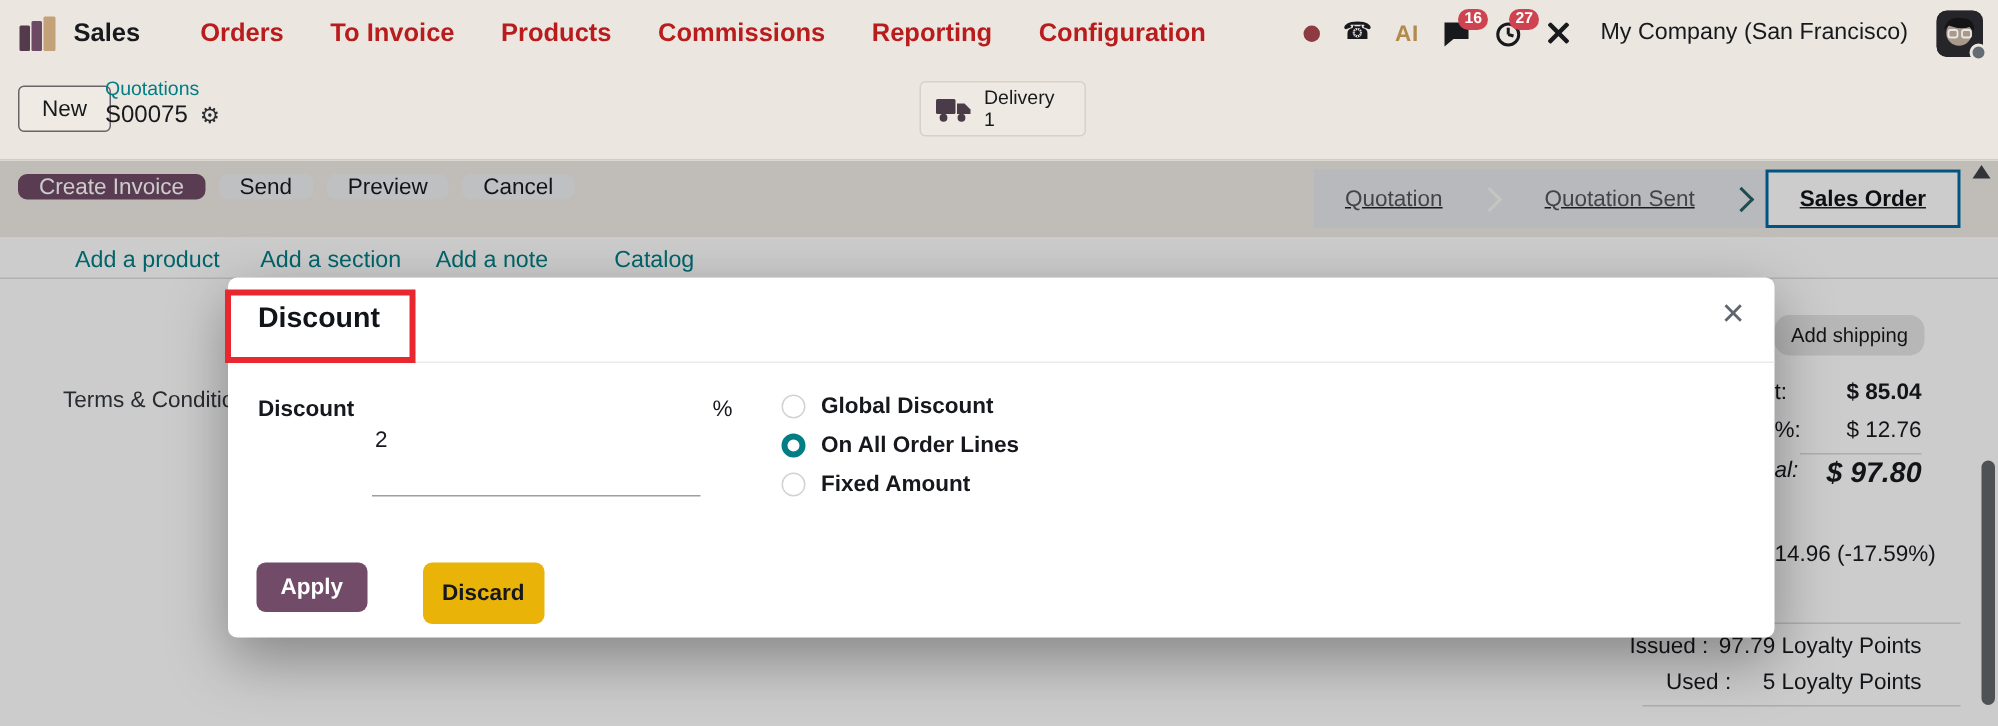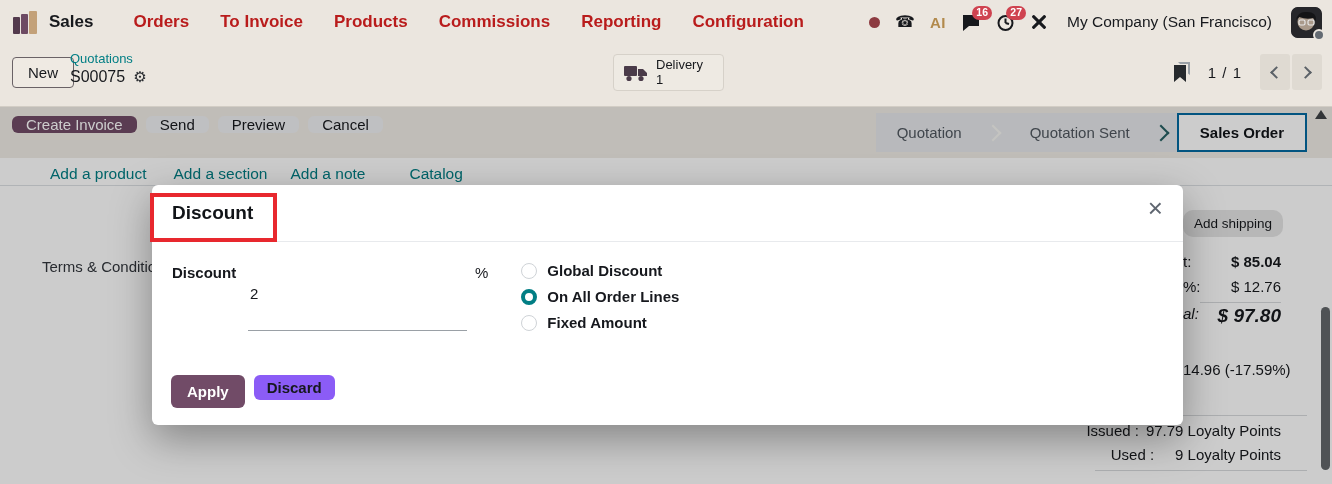--- a/index.html
+++ b/index.html
@@ -55,21 +55,21 @@
   .content { position:absolute; left:0; top:107px; width:1332px; height:377px; }
   .dim-overlay { position:absolute; inset:0; background:rgba(0,0,0,.2); z-index:5; }
 
   .action-row { position:absolute; left:0; top:0; width:1332px; height:51px; background:#f1ede6; }
   .action-btns { position:absolute; left:12px; top:9px; display:flex; gap:9px; }
   .btn { font-family:"Liberation Sans", sans-serif; font-size:15px; border:none; border-radius:6px;
          padding:0 14px; cursor:pointer; }
   .btn-primary { background:#714b67; color:#fff; }
   .btn-secondary { background:#eff0f3; color:#17191d; }
 
-  .statusbar { position:absolute; right:25px; top:6px; display:flex; align-items:center; height:39px; }
+  .statusbar { position:absolute; right:25px; top:6px; display:flex; align-items:center; height:39px;text-decoration:underline; }
   .step { height:39px; display:flex; align-items:center; padding:0 21px; font-size:15px;
           color:#50575f; background:#e6e8eb; cursor:pointer; }
   .step-sep { width:26px; height:39px; background:#e6e8eb; display:flex; align-items:center; justify-content:center; }
   .step-sep .chev2 { width:12px; height:12px; border-top:2px solid #f6f5f2; border-right:2px solid #f6f5f2; transform:rotate(45deg); margin-right:5px; }
   .step.active { background:#fff; border:2px solid #0369a1; font-weight:700; color:#111418; }
 
   .sheet { position:absolute; left:0; top:51px; width:1332px; height:326px; background:#fff; }
   .links-row { position:absolute; left:50px; top:7px; display:flex; font-size:15.5px; color:#017e84; }
   .links-row span { cursor:pointer; }
   .lk2 { margin-left:27px; } .lk3 { margin-left:23px; } .lk4 { margin-left:44px; }
@@ -110,22 +110,22 @@
   .fld-unit { margin-left:8px; font-size:15px; color:#16181d; padding-top:2px; }
   .radio-col { margin-left:33px; display:flex; flex-direction:column; gap:9px; }
   .radio-row { display:flex; align-items:center; gap:10px; cursor:pointer; }
   .radio { width:16px; height:16px; border-radius:50%; background:#fff; border:1px solid #cfd3d7; }
   .radio.checked { border:4.5px solid #017e84; }
   .radio-label { font-size:15px; font-weight:600; color:#16181d; }
   .modal-footer { position:absolute; left:0; bottom:0; height:56px; width:100%; padding:6px 19px 0;
                   display:flex; align-items:flex-start; gap:9px; }
   .btn-apply { background:#714b67; color:#fff; font-weight:600; font-size:15px; padding:8px 16px;
                border:none; border-radius:6px; cursor:pointer; font-family:"Liberation Sans", sans-serif; }
-  .btn-discard { background:#8b5cf6; color:#16181d; font-weight:600; font-size:15px; padding:4px 13px;
-                 border:none; border-radius:6px; cursor:pointer; font-family:"Liberation Sans", sans-serif; }
+  .btn-discard { background:#eab308; color:#16181d; font-weight:600; font-size:15px; padding:12px 13px;
+                 border:none; border-radius:6px; cursor:pointer; font-family:"Liberation Sans", sans-serif;margin-left:28px; }
 </style>
 </head>
 <body>
 
 <div class="screen">
 
   <header class="topnav">
     <svg class="logo" viewBox="0 0 26 26">
       <rect x="1" y="8" width="7" height="17" rx="1" fill="#533a4d"></rect>
       <rect x="9" y="5" width="7" height="20" rx="1" fill="#6d4a63"></rect>
@@ -193,37 +193,20 @@
           <path d="M14 5 h5 l4 4 v3 h-9 z"></path>
           <circle cx="5" cy="14.5" r="2.6"></circle>
           <circle cx="17" cy="14.5" r="2.6"></circle>
         </g>
       </svg>
       <span class="smart-txt">
         <span>Delivery</span>
         <span>1</span>
       </span>
     </button>
-    <div class="pager-zone">
-      <span class="bookmark">
-        <svg width="19" height="21" viewBox="0 0 19 21">
-          <path d="M6 0 h12 v13 l-2-1.5 V2 H8 Z" fill="#9aa0a6"></path>
-          <path d="M2 3 h12 v17 l-6-5 -6 5 z" fill="#26292d"></path>
-        </svg>
-      </span>
-      <span class="pager-count">1 / 1</span>
-      <span class="pager-btns">
-        <button class="pager-btn">
-            <span class="chev left"></span>
-          </button>
-        <button class="pager-btn">
-            <span class="chev right"></span>
-          </button>
-      </span>
-    </div>
   </div>
 
   <div class="content">
 
     <div class="action-row">
       <div class="action-btns">
         <button class="btn btn-primary">Create Invoice</button>
         <button class="btn btn-secondary">Send</button>
         <button class="btn btn-secondary">Preview</button>
         <button class="btn btn-secondary">Cancel</button>
@@ -269,21 +252,21 @@
 
       <div class="margin-frag">14.96 (-17.59%)</div>
 
       <div class="hr-right" style="top:257px;"></div>
       <div class="loyal-row" style="top:264px;">
         <span>Issued :</span>
         <span>97.79 Loyalty Points</span>
       </div>
       <div class="loyal-row" style="top:288px;">
         <span style="margin-right:14px;">Used :</span>
-        <span>9 Loyalty Points</span>
+        <span>5 Loyalty Points</span>
       </div>
       <div class="hr-right" style="top:312px;"></div>
     </div>
 
     <div class="scroll-arrow"></div>
     <div class="scroll-thumb"></div>
 
     <div class="dim-overlay"></div>
   </div>
 

